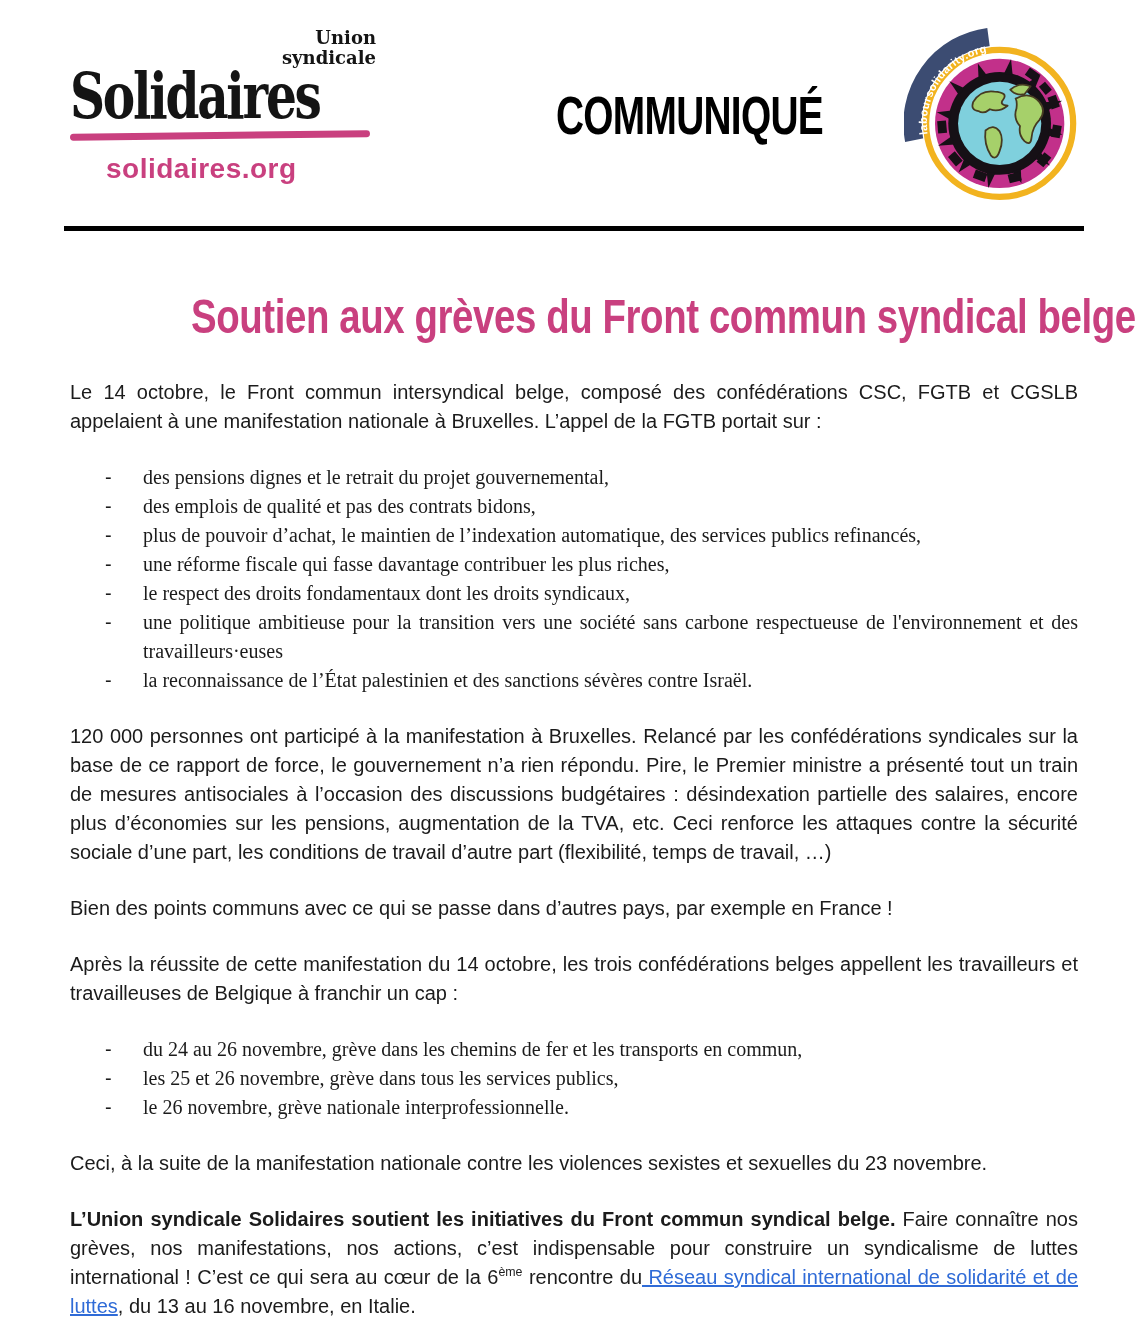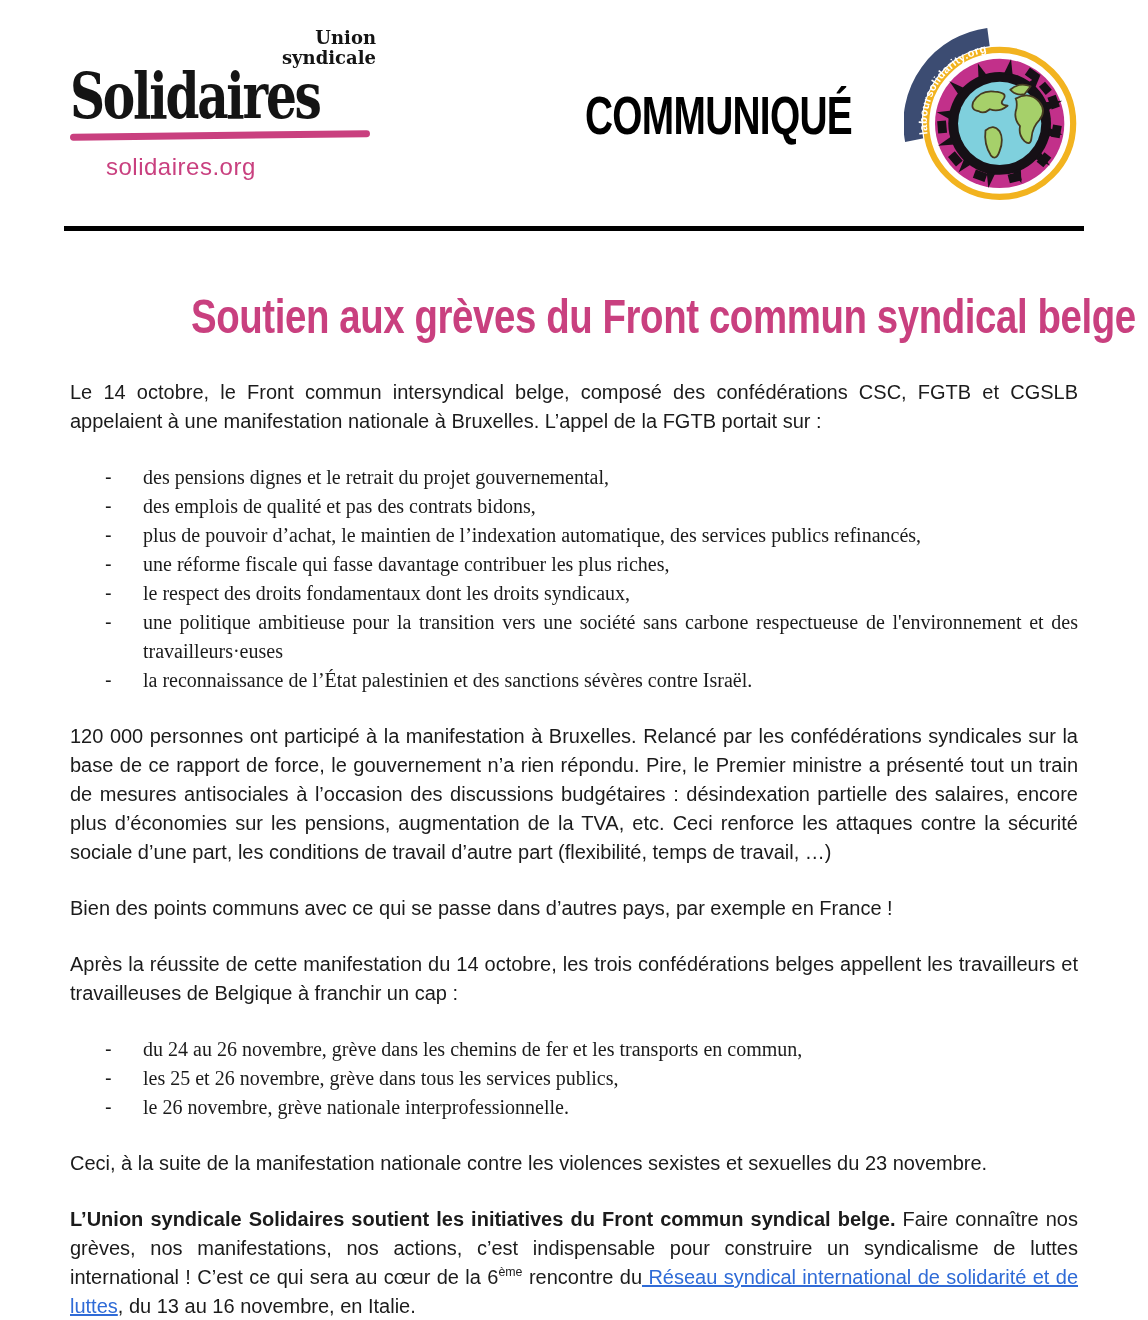--- a/index.html
+++ b/index.html
@@ -2,33 +2,33 @@
 <html><head>
 <meta charset="utf-8">
 <style>
   html,body{margin:0;padding:0;background:#ffffff;}
   .page{
     width:1148px;height:1320px;background:#ffffff;box-sizing:border-box;
     font-family:"Liberation Sans",sans-serif;color:#1b1b1b;overflow:hidden;
   }
   .content{padding:0 70px;}
   
-  header{display:flex;align-items:flex-start;padding:26px 58px 0 70px;min-height:196px;}
+  header{display:flex;align-items:flex-start;padding:26px 58px 0 70px;min-height:196px;gap:29px;}
   .logo-block{position:relative;width:330px;flex:0 0 330px;}
   .union{
     position:absolute;top:2px;left:0;width:306px;text-align:right;
     font-family:"DejaVu Serif",serif;font-weight:bold;font-size:18px;line-height:1.12;color:#141414;
   }
   .wordmark{
     margin-top:40px;font-family:"DejaVu Serif",serif;font-weight:bold;font-size:64px;
     letter-spacing:-3px;line-height:0.95;color:#141414;white-space:nowrap;
     transform:scaleX(0.76);transform-origin:left center;
   }
   .brush{width:300px;height:7px;border-radius:5px;margin-top:5px;transform:rotate(-0.7deg);}
-  .site{margin:14px 0 0 36px;font-size:24px;font-weight:normal;letter-spacing:0.5px;}
+  .site{margin:14px 0 0 36px;font-size:28px;font-weight:bold;letter-spacing:0.5px;}
   .doc-type{flex:1;text-align:right;margin-top:58px;}
   .doc-type-inner{
     display:inline-block;font-size:54px;font-weight:bold;letter-spacing:-1px;color:#000;
     transform:scaleX(0.72);transform-origin:center;white-space:nowrap;
   }
   .badge{flex:0 0 186px;margin-left:auto;margin-top:0;}
   
   .rule{height:5px;background:#000;margin:4px 64px 0 64px;}
   
   .title{text-align:center;margin:58px 0 0 0;}

